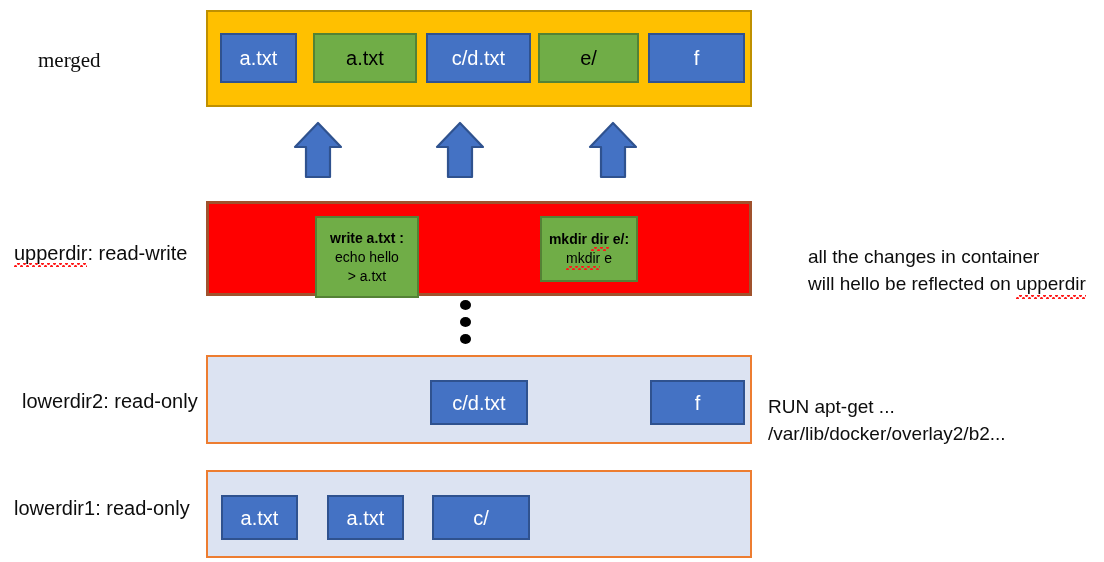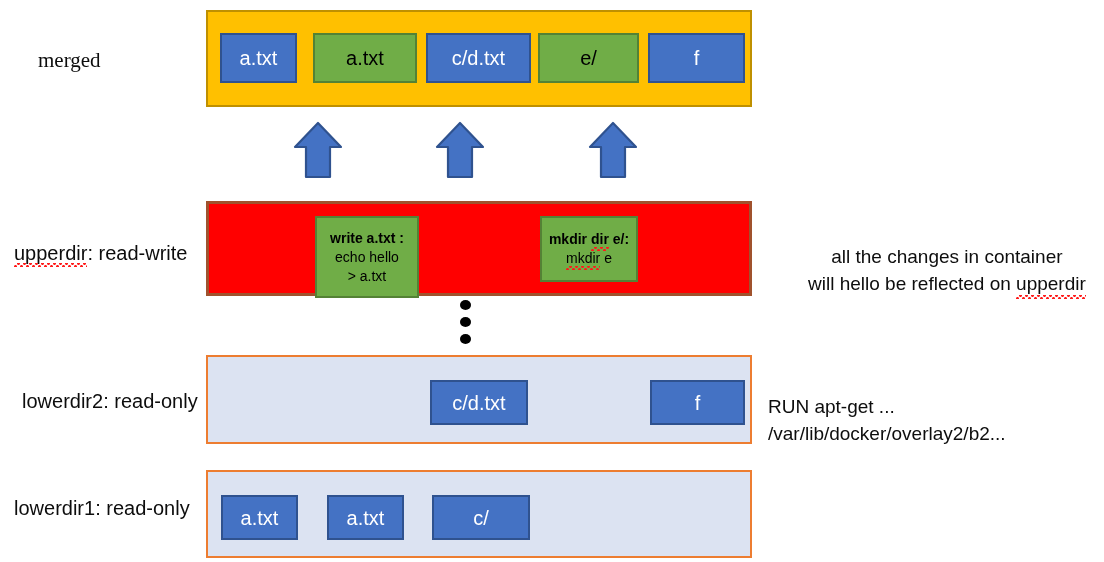--- a/index.html
+++ b/index.html
@@ -201,21 +201,21 @@
   <div class="chip chip-blue" style="left:650px; top:380px; width:95px; height:45px;">f</div>
 
   <div class="band band-lower" style="left:206px; top:470px; width:546px; height:88px;"></div>
 
   <div class="chip chip-blue" style="left:221px; top:495px; width:77px; height:45px;">a.txt</div>
 
   <div class="chip chip-blue" style="left:327px; top:495px; width:77px; height:45px;">a.txt</div>
 
   <div class="chip chip-blue" style="left:432px; top:495px; width:98px; height:45px;">c/</div>
 
-  <div class="note" style="left:808px; top:243px;text-align:center;">
+  <div class="note" style="left:808px; top:243px;">
     <div>all the changes in container</div>
     <div><span>will hello be reflected on </span><span class="sp">upperdir</span></div>
   </div>
 
   <div class="note" style="left:768px; top:393px;">
     <div>RUN apt-get ...</div>
     <div>/var/lib/docker/overlay2/b2...</div>
   </div>
 
   <div class="note" style="left:808px; top:501px;">

